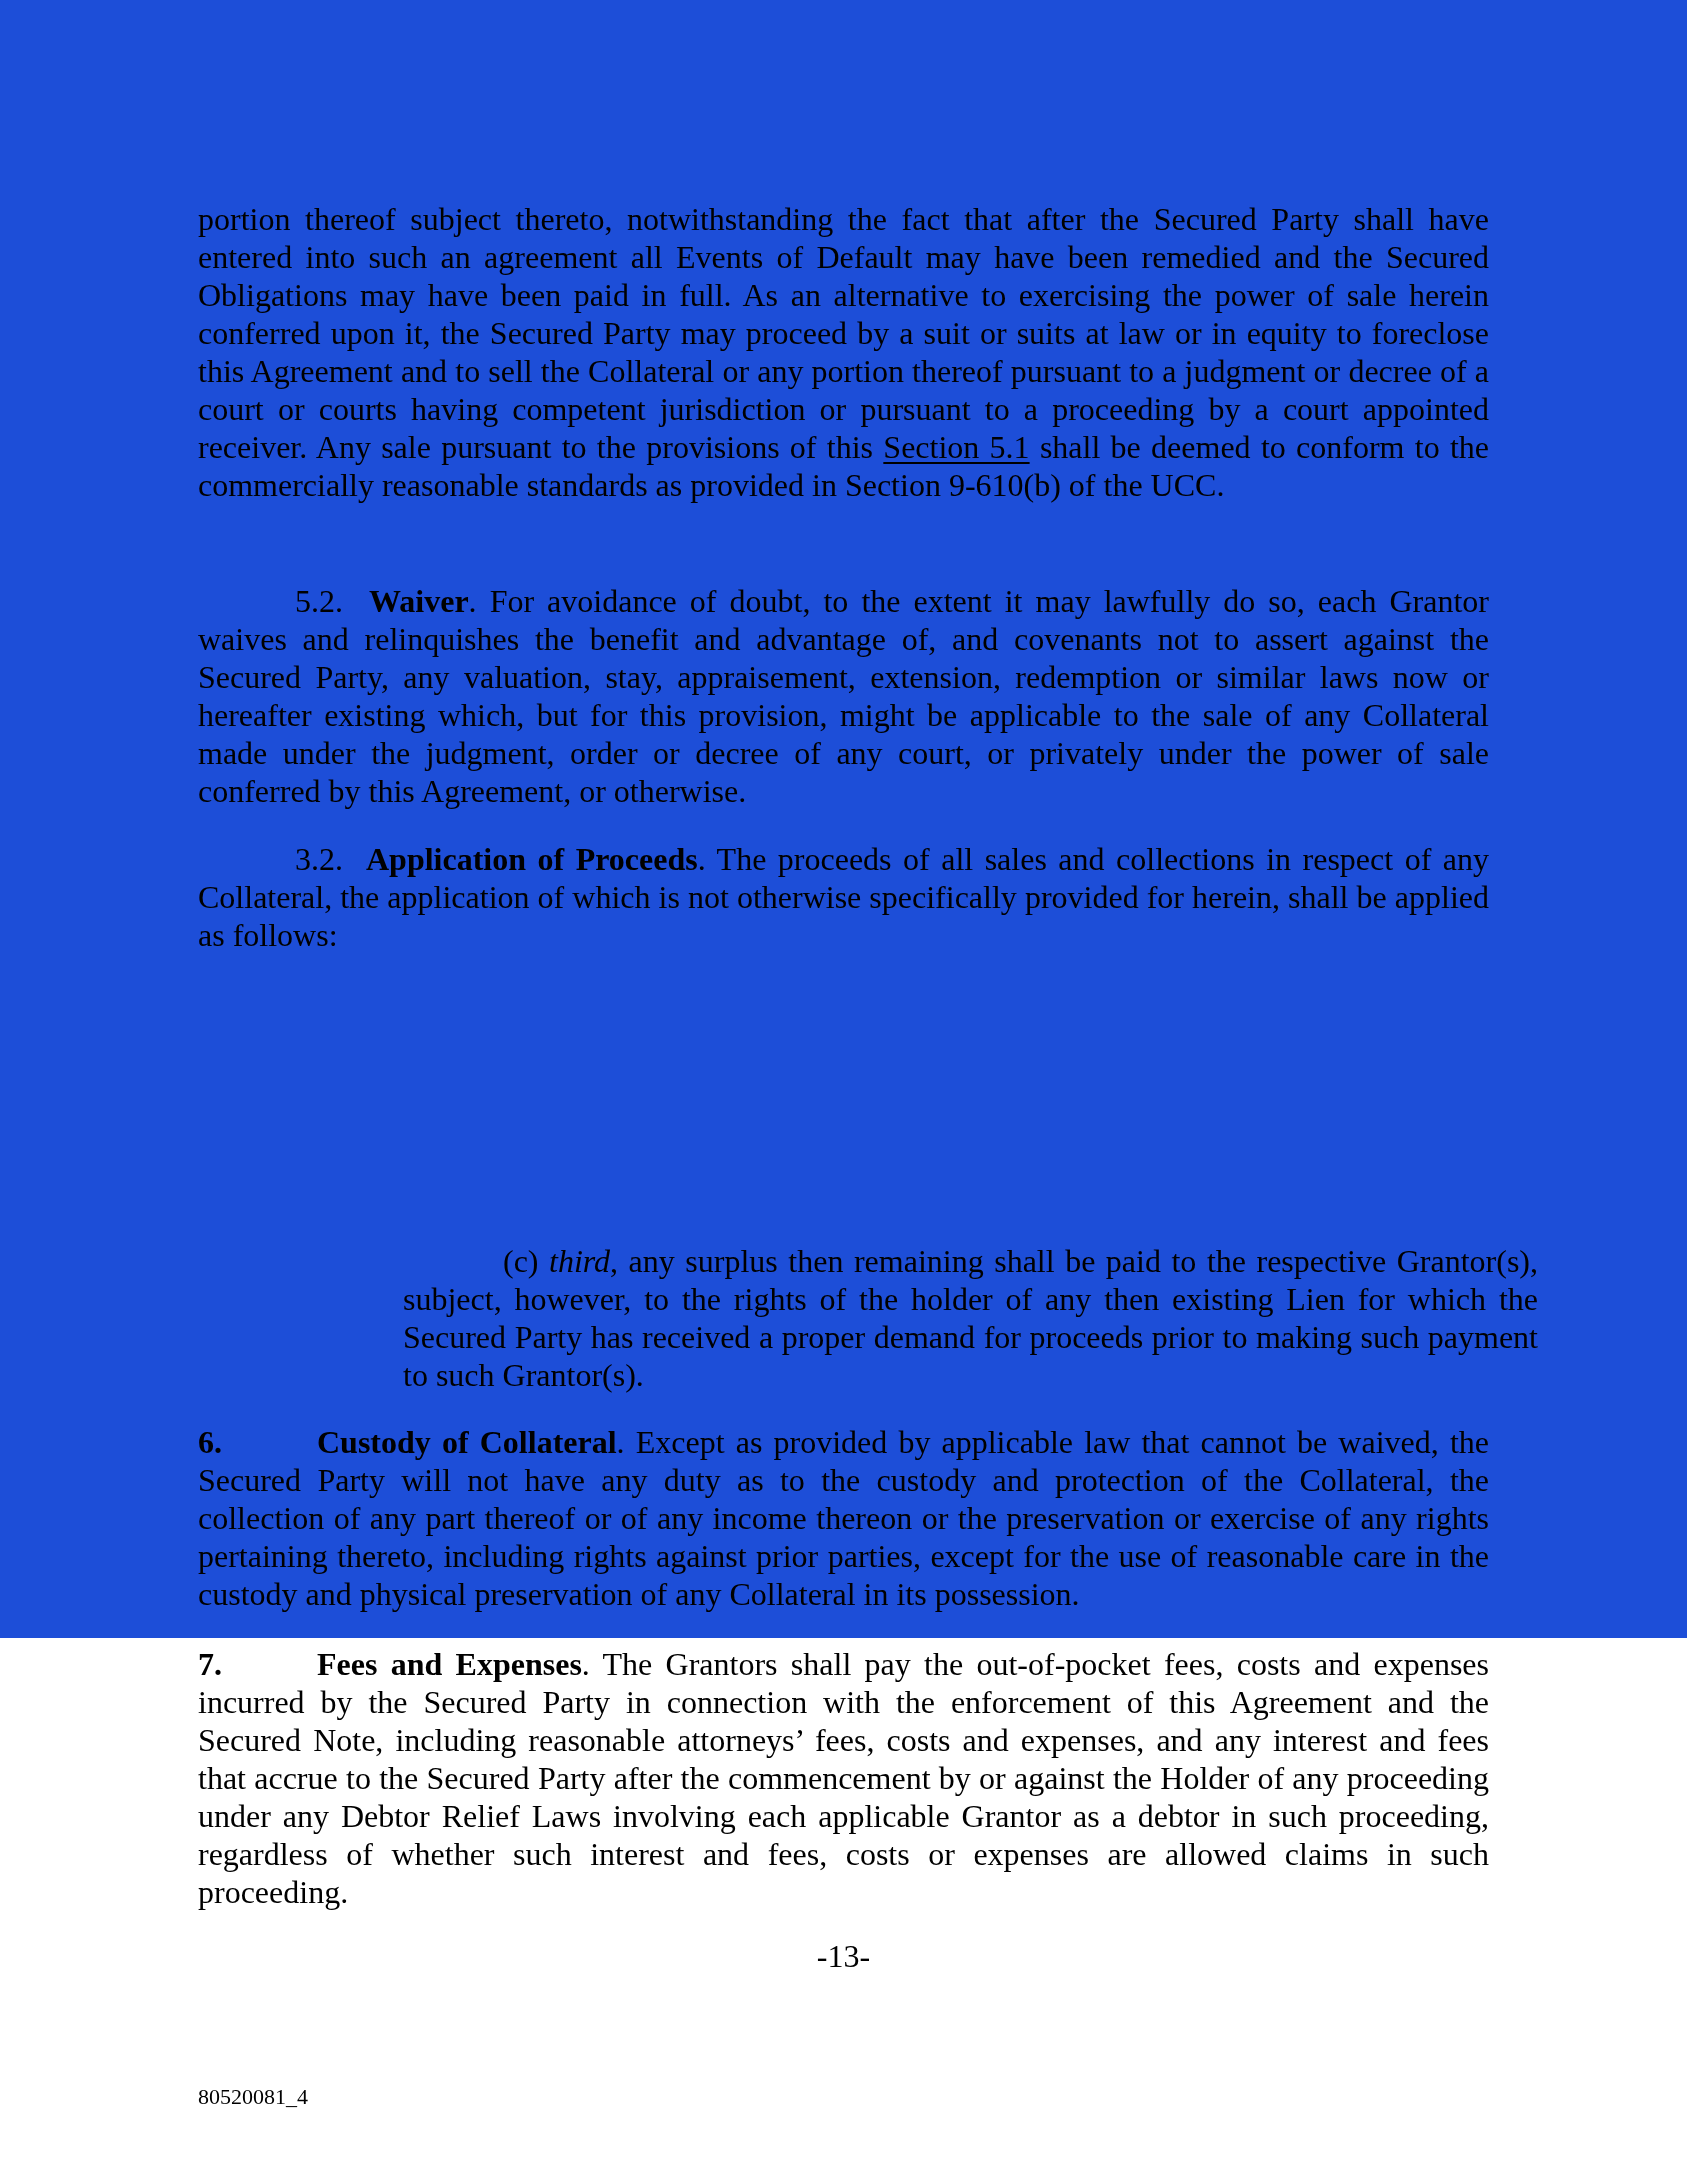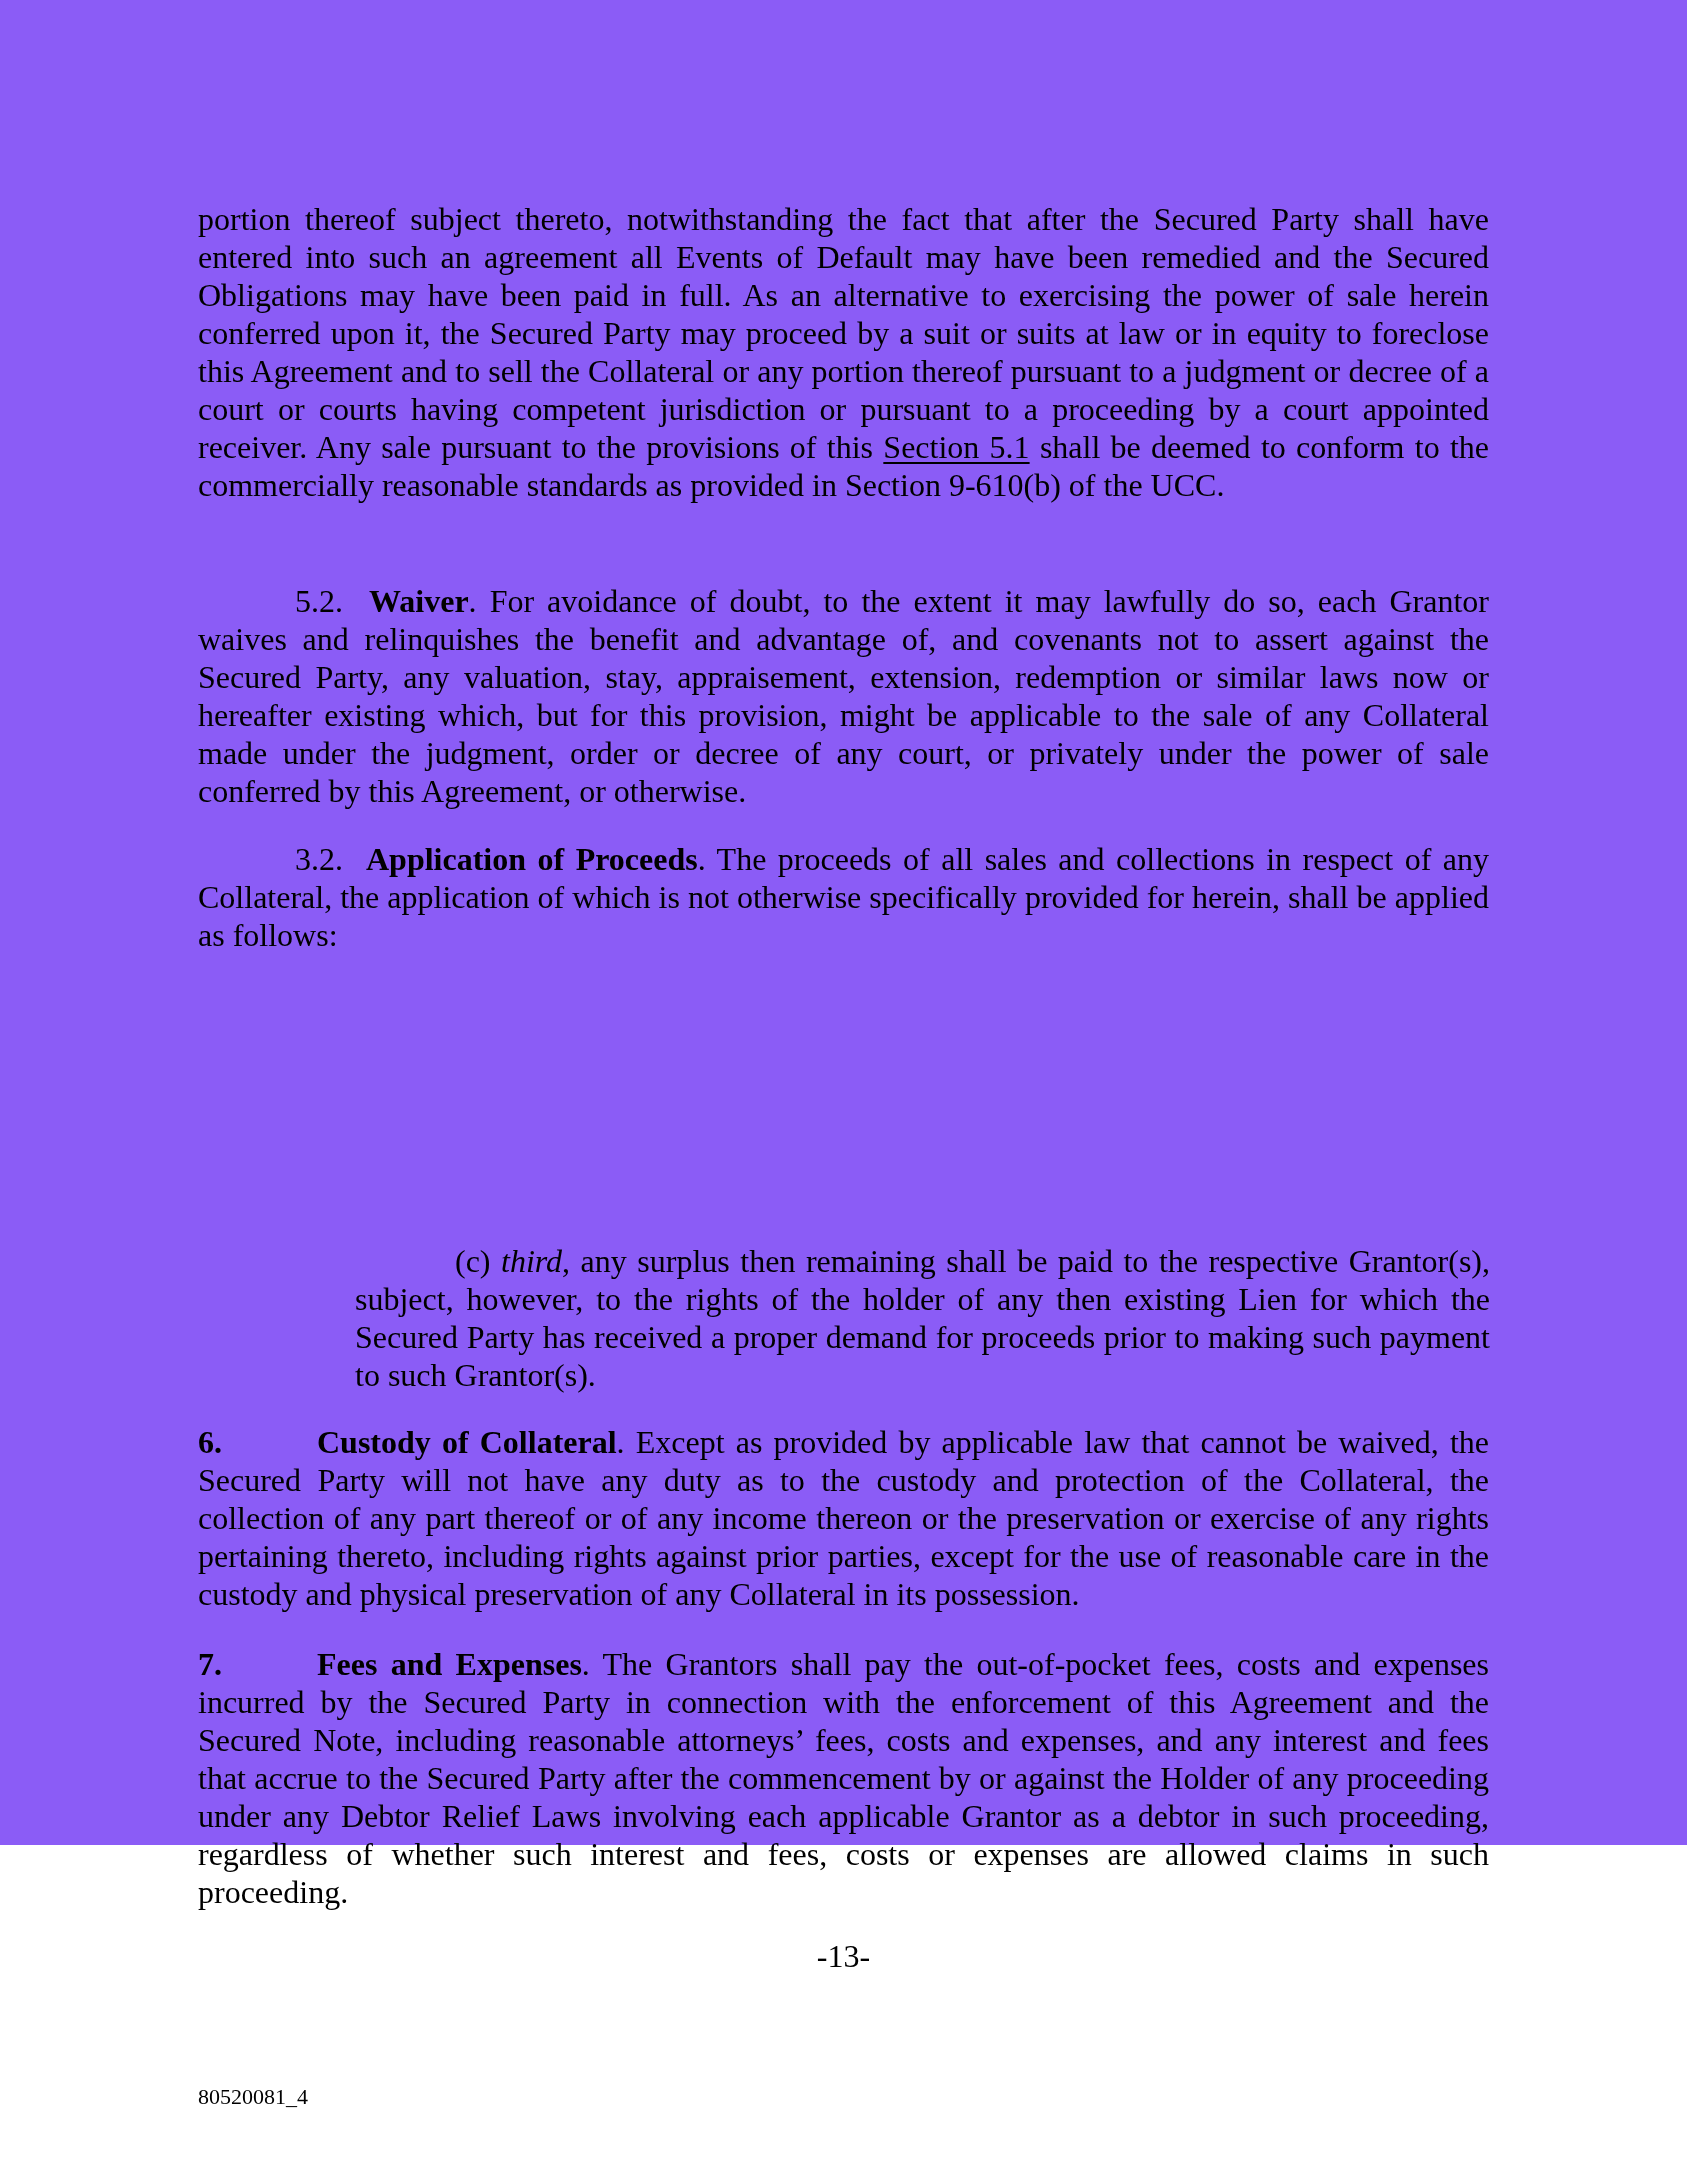--- a/index.html
+++ b/index.html
@@ -11,22 +11,22 @@
     width: 1687px;
     height: 2183px;
     position: relative;
     overflow: hidden;
     font-family: "Liberation Serif", "DejaVu Serif", serif;
     color: #000000;
   }
   .page {
     position: absolute;
     left: 0; top: 0;
-    width: 1687px; height: 1845px;
-    background: #8b5cf6;
+    width: 1687px; height: 1638px;
+    background: #1d4ed8;
   }
   .para {
     position: absolute;
     left: 198px;
     width: 1291px;
     font-size: 32px;
     line-height: 38px;
     text-align: justify;
     margin: 0;
   }
@@ -82,21 +82,21 @@
 <div class="page">
 
   <p class="para" style="top: 200px;"><span>portion thereof subject thereto, notwithstanding the fact that after the Secured Party shall have entered into such an agreement all Events of Default may have been remedied and the Secured Obligations may have been paid in full.  As an alternative to exercising the power of sale herein conferred upon it, the Secured Party may proceed by a suit or suits at law or in equity to foreclose this Agreement and to sell the Collateral or any portion thereof pursuant to a judgment or decree of a court or courts having competent jurisdiction or pursuant to a proceeding by a court appointed receiver.  Any sale pursuant to the provisions of this </span><span class="ul-ref">Section 5.1</span><span> shall be deemed to conform to the commercially reasonable standards as provided in Section 9-610(b) of the UCC.</span></p>
 
   <p class="para indent-first" style="top: 582px;"><span class="num">5.2.</span>&nbsp;&nbsp;<span class="heading">Waiver</span><span>.</span><span>  For avoidance of doubt, to the extent it may lawfully do so, each Grantor waives and relinquishes the benefit and advantage of, and covenants not to assert against the Secured Party, any valuation, stay, appraisement, extension, redemption or similar laws now or hereafter existing which, but for this provision, might be applicable to the sale of any Collateral made under the judgment, order or decree of any court, or privately under the power of sale conferred by this Agreement, or otherwise.</span></p>
 
   <p class="para indent-first" style="top: 840px;"><span class="num">3.2.</span>&nbsp;&nbsp;<span class="heading">Application of Proceeds</span><span>.</span><span>  The proceeds of all sales and collections in respect of any Collateral, the application of which is not otherwise specifically provided for herein, shall be applied as follows:</span></p>
 
 
 
-  <p class="list-item" style="top: 1242px;"><span>(c) </span><span class="ital">third</span><span>, any surplus then remaining shall be paid to the respective Grantor(s), subject, however, to the rights of the holder of any then existing Lien for which the Secured Party has received a proper demand for proceeds prior to making such payment to such Grantor(s).</span></p>
+  <p class="list-item" style="top: 1242px; margin-left: 48px;"><span>(c) </span><span class="ital">third</span><span>, any surplus then remaining shall be paid to the respective Grantor(s), subject, however, to the rights of the holder of any then existing Lien for which the Secured Party has received a proper demand for proceeds prior to making such payment to such Grantor(s).</span></p>
 
   <p class="para" style="top: 1423px;"><span class="section-num">6.</span><span class="heading">Custody of Collateral</span><span>.</span><span>  Except as provided by applicable law that cannot be waived, the Secured Party will not have any duty as to the custody and protection of the Collateral, the collection of any part thereof or of any income thereon or the preservation or exercise of any rights pertaining thereto, including rights against prior parties, except for the use of reasonable care in the custody and physical preservation of any Collateral in its possession.</span></p>
 
   <p class="para" style="top: 1645px;"><span class="section-num">7.</span><span class="heading">Fees and Expenses</span><span>.</span><span>  The Grantors shall pay the out-of-pocket fees, costs and expenses incurred by the Secured Party in connection with the enforcement of this Agreement and the Secured Note, including reasonable attorneys’ fees, costs and expenses, and any interest and fees that accrue to the Secured Party after the commencement by or against the Holder of any proceeding under any Debtor Relief Laws involving each applicable Grantor as a debtor in such proceeding, regardless of whether such interest and fees, costs or expenses are allowed claims in such proceeding.</span></p>
 
   <div class="page-number">-13-</div>
   <div class="doc-id">80520081_4</div>
 
 </div>
 

